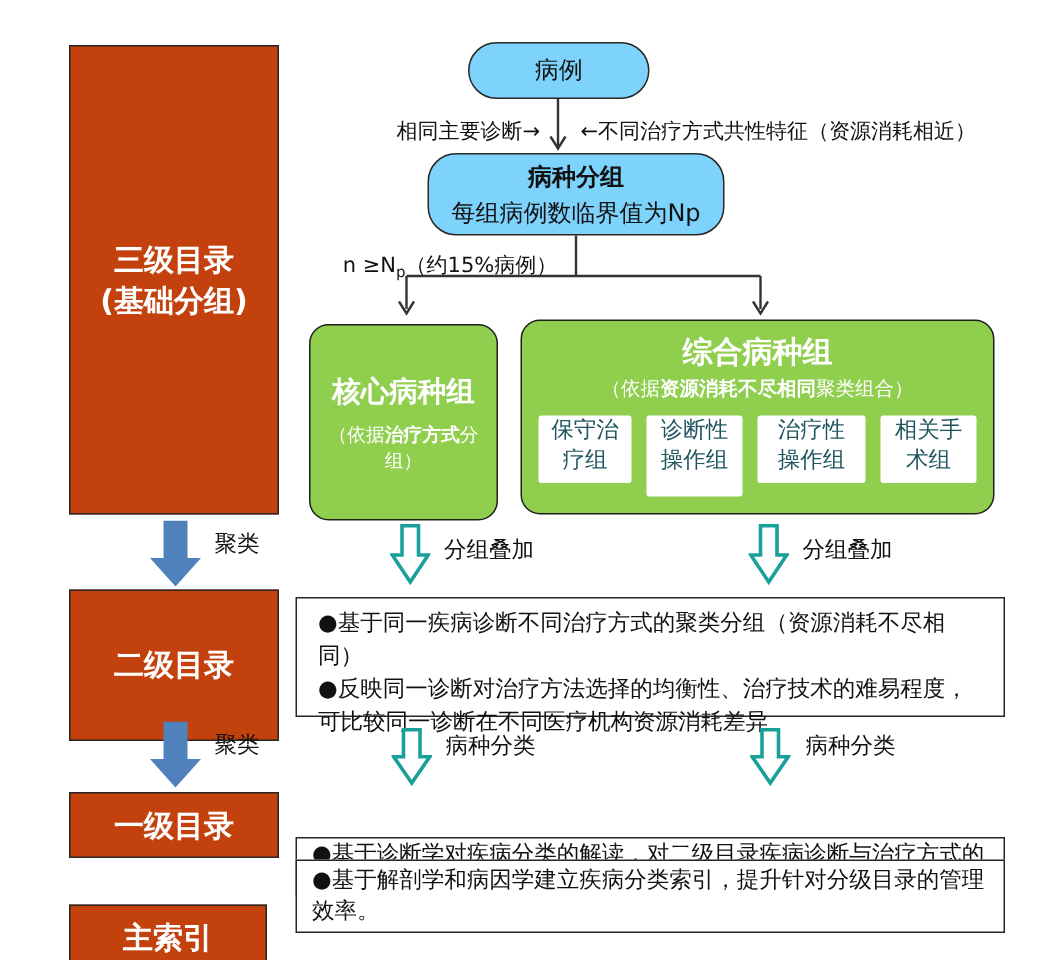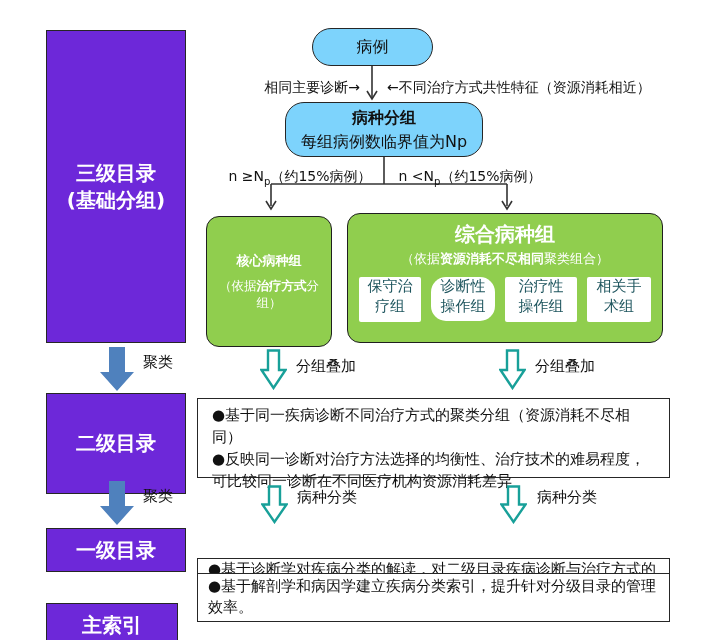--- a/index.html
+++ b/index.html
@@ -3,21 +3,21 @@
 <meta charset="utf-8">
 <style>
   html,body{margin:0;padding:0;background:#fff;}
   #canvas{
     position:relative;width:703px;height:640px;background:#ffffff;
     font-family:"DejaVu Sans","Liberation Sans",sans-serif;color:#111;overflow:hidden;
   }
   .abs{position:absolute;}
   svg.overlay{position:absolute;left:0;top:0;width:703px;height:640px;pointer-events:none;}
   .bluebox{
-    background:#6d28d9;border:1.5px solid #262626;color:#fff;font-weight:bold;
+    background:#c2410c;border:1.5px solid #262626;color:#fff;font-weight:bold;
     display:flex;flex-direction:column;align-items:center;justify-content:center;
     text-align:center;font-size:20px;line-height:1.35;box-sizing:border-box;
   }
   .roundbox{
     background:#7dd3fc;border:1.6px solid #262626;border-radius:19px;
     display:flex;flex-direction:column;align-items:center;justify-content:center;
     text-align:center;box-sizing:border-box;
   }
   .greenbox{
     background:#90ce4e;border:1.8px solid #1f1f1f;border-radius:13px;color:#fff;
@@ -88,36 +88,35 @@
 
   <div class="abs lbl small" style="left:200px;top:79px;width:160px;text-align:right;">相同主要诊断→</div>
   <div class="abs lbl small" style="left:387px;top:79px;">←不同治疗方式共性特征（资源消耗相近）</div>
 
   <div class="abs roundbox" style="left:285px;top:102px;width:198px;height:55px;font-size:16px;line-height:1.45;">
     <span class="b">病种分组</span>
     <span>每组病例数临界值为Np</span>
   </div>
 
   <div class="abs lbl small" style="left:212px;top:168px;width:176px;text-align:center;"><span>n ≥N</span><sub class="np">p</sub><span>（约15%病例）</span></div>
-  <div class="abs lbl small" style="left:385px;top:168px;width:170px;text-align:center;"><span>n &lt;N</span><sub class="np">p</sub><span>（约15%病例）</span></div>
 
   <div class="abs greenbox" style="left:206px;top:216px;width:126px;height:131px;display:flex;flex-direction:column;align-items:center;justify-content:center;">
-    <div class="b" style="font-size:13px;">核心病种组</div>
+    <div class="b" style="font-size:19px;">核心病种组</div>
     <div style="font-size:12.5px;margin-top:8px;"><span>（依据</span><span class="b">治疗方式</span><span>分组）</span></div>
   </div>
 
   <div class="abs greenbox" style="left:347px;top:213px;width:316px;height:130px;padding-top:7px;">
     <div class="b" style="font-size:20px;">综合病种组</div>
     <div style="font-size:13px;margin-top:2px;"><span>（依据</span><span class="b">资源消耗不尽相同</span><span>聚类组合）</span></div>
     <div style="display:flex;justify-content:space-between;margin:9px 11px 0 11px;">
       <div class="whitesub" style="width:62px;height:45px;">
         <span>保守治</span>
         <span>疗组</span>
       </div>
-      <div class="whitesub" style="width:64px;height:44px;border-radius:15px;">
+      <div class="whitesub" style="width:64px;height:54px;">
         <span>诊断性</span>
         <span>操作组</span>
       </div>
       <div class="whitesub" style="width:72px;height:45px;">
         <span>治疗性</span>
         <span>操作组</span>
       </div>
       <div class="whitesub" style="width:64px;height:45px;">
         <span>相关手</span>
         <span>术组</span>

